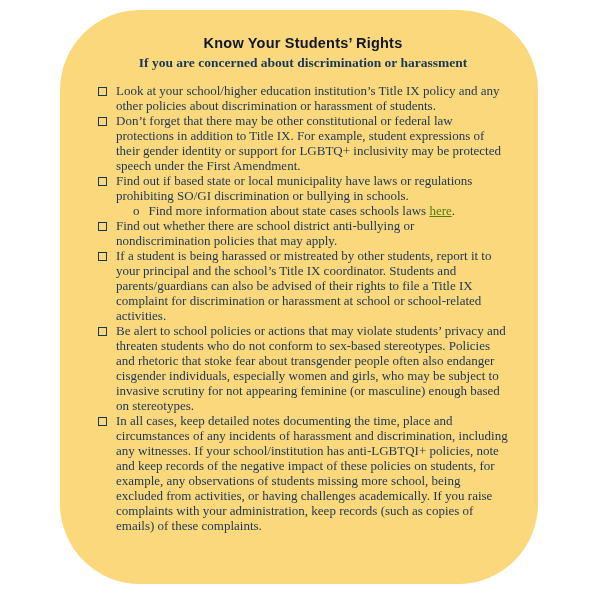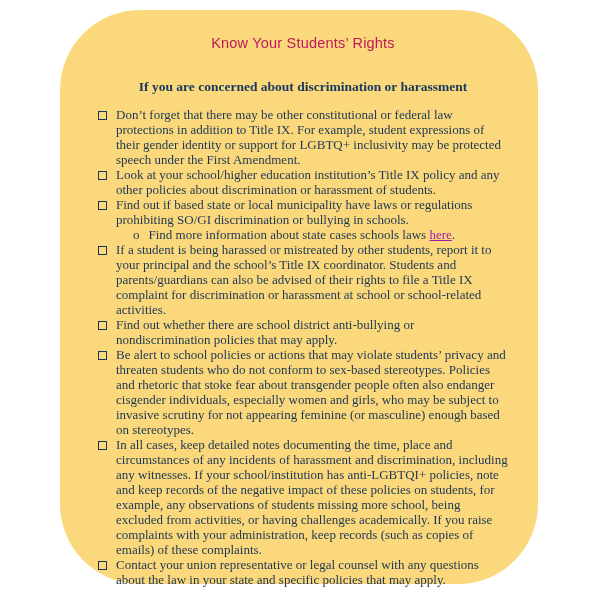--- a/index.html
+++ b/index.html
@@ -8,91 +8,87 @@
     font-family:"Liberation Serif", serif;
   }
   .card{
     position:absolute;left:60px;top:10px;width:478px;height:574px;
     background:#FBD87B;border-radius:80px;box-sizing:border-box;
     padding:16px 30px 0 38px;
   }
   .title{
     text-align:center;
     font-family:"Liberation Sans", sans-serif;
-    font-weight:400;font-size:14.5px;letter-spacing:.2px;
-    color:#be185d;margin-top:9px;
+    font-weight:700;font-size:14.5px;letter-spacing:.2px;
+    color:#0f172a;margin-top:9px;
   }
   .subtitle{
     text-align:center;font-weight:700;font-size:13.5px;line-height:15px;
-    color:#17375E;margin-top:28px;
+    color:#17375E;margin-top:4px;
   }
   .list{
     margin-top:13px;color:#1B3655;font-size:13px;line-height:15px;
   }
   .li{display:flex;}
   .sq{
     flex:none;width:7px;height:7px;border:1px solid #1B3655;
     margin:3.5px 9px 0 0;background:transparent;
   }
   .li-text{flex:1 1 auto;}
   .subli{display:flex;margin-left:35px;}
   .ob{flex:none;margin-right:9px;}
-  a.link{color:#a21caf;text-decoration:underline;cursor:pointer;}
+  a.link{color:#4d7c0f;text-decoration:underline;cursor:pointer;}
 </style>
 </head>
 <body>
 
 <div class="card">
   <div class="title">Know Your Students’ Rights</div>
 
   <div class="subtitle">
     <div>If you are concerned about discrimination or harassment</div>
   </div>
 
   <div class="list">
 
     <div class="li">
       <span class="sq"></span>
-      <span class="li-text">Don’t forget that there may be other constitutional or federal law protections in addition to Title IX. For example, student expressions of their gender identity or support for LGBTQ+ inclusivity may be protected speech under the First Amendment.</span>
+      <span class="li-text">Look at your school/higher education institution’s Title IX policy and any other policies about discrimination or harassment of students.</span>
     </div>
 
     <div class="li">
       <span class="sq"></span>
-      <span class="li-text">Look at your school/higher education institution’s Title IX policy and any other policies about discrimination or harassment of students.</span>
+      <span class="li-text">Don’t forget that there may be other constitutional or federal law protections in addition to Title IX. For example, student expressions of their gender identity or support for LGBTQ+ inclusivity may be protected speech under the First Amendment.</span>
     </div>
 
     <div class="li">
       <span class="sq"></span>
       <span class="li-text">Find out if based state or local municipality have laws or regulations prohibiting SO/GI discrimination or bullying in schools.</span>
     </div>
 
     <div class="subli">
       <span class="ob">o</span>
       <span class="li-text"><span>Find more information about state cases schools laws </span><a class="link">here</a><span>.</span></span>
     </div>
 
     <div class="li">
       <span class="sq"></span>
-      <span class="li-text">If a student is being harassed or mistreated by other students, report it to your principal and the school’s Title IX coordinator. Students and parents/guardians can also be advised of their rights to file a Title IX complaint for discrimination or harassment at school or school-related activities.</span>
+      <span class="li-text">Find out whether there are school district anti-bullying or nondiscrimination policies that may apply.</span>
     </div>
 
     <div class="li">
       <span class="sq"></span>
-      <span class="li-text">Find out whether there are school district anti-bullying or nondiscrimination policies that may apply.</span>
+      <span class="li-text">If a student is being harassed or mistreated by other students, report it to your principal and the school’s Title IX coordinator. Students and parents/guardians can also be advised of their rights to file a Title IX complaint for discrimination or harassment at school or school-related activities.</span>
     </div>
 
     <div class="li">
       <span class="sq"></span>
       <span class="li-text">Be alert to school policies or actions that may violate students’ privacy and threaten students who do not conform to sex-based stereotypes. Policies and rhetoric that stoke fear about transgender people often also endanger cisgender individuals, especially women and girls, who may be subject to invasive scrutiny for not appearing feminine (or masculine) enough based on stereotypes.</span>
     </div>
 
     <div class="li">
       <span class="sq"></span>
       <span class="li-text">In all cases, keep detailed notes documenting the time, place and circumstances of any incidents of harassment and discrimination, including any witnesses. If your school/institution has anti-LGBTQI+ policies, note and keep records of the negative impact of these policies on students, for example, any observations of students missing more school, being excluded from activities, or having challenges academically. If you raise complaints with your administration, keep records (such as copies of emails) of these complaints.</span>
     </div>
 
-    <div class="li">
-      <span class="sq"></span>
-      <span class="li-text">Contact your union representative or legal counsel with any questions about the law in your state and specific policies that may apply.</span>
-    </div>
 
   </div>
 </div>
 
 </body></html>

